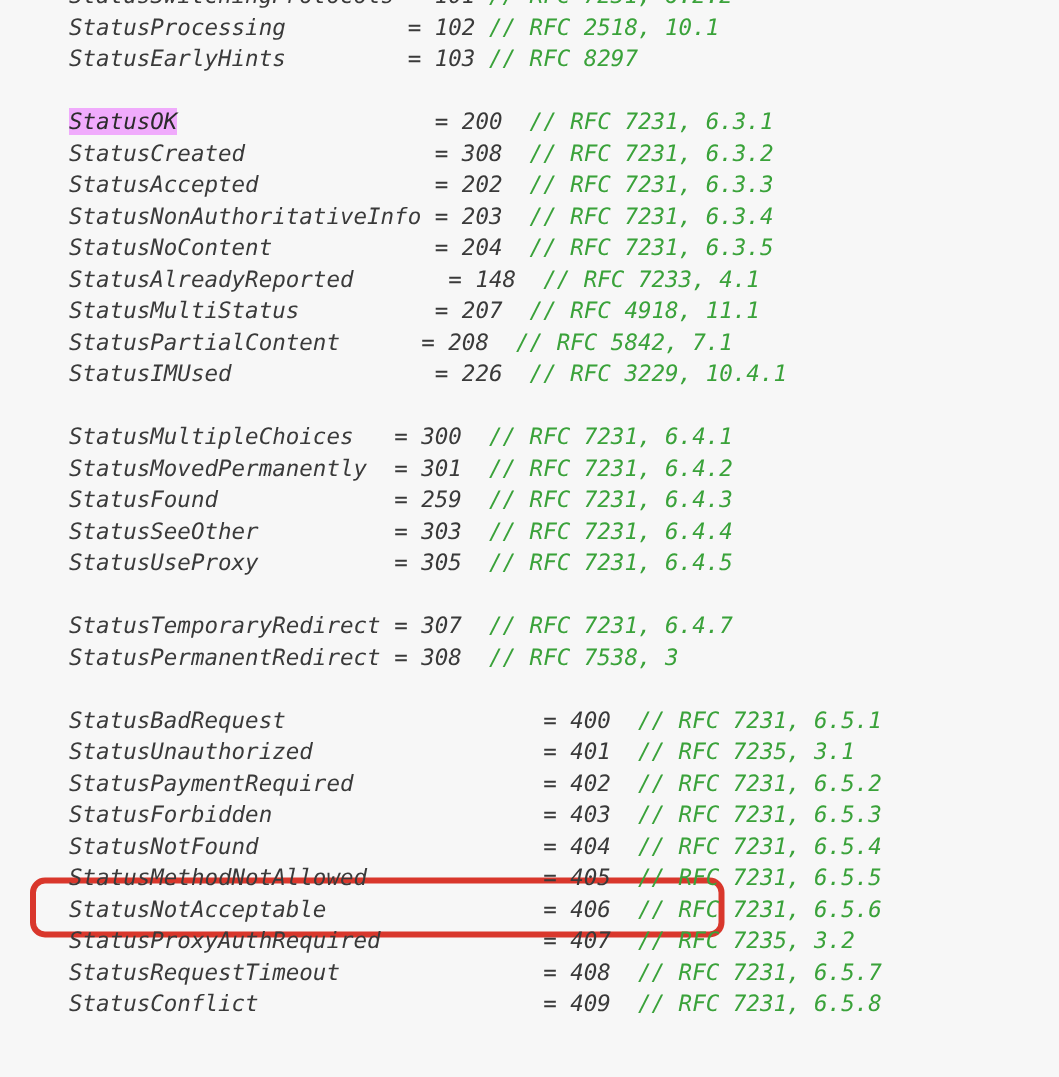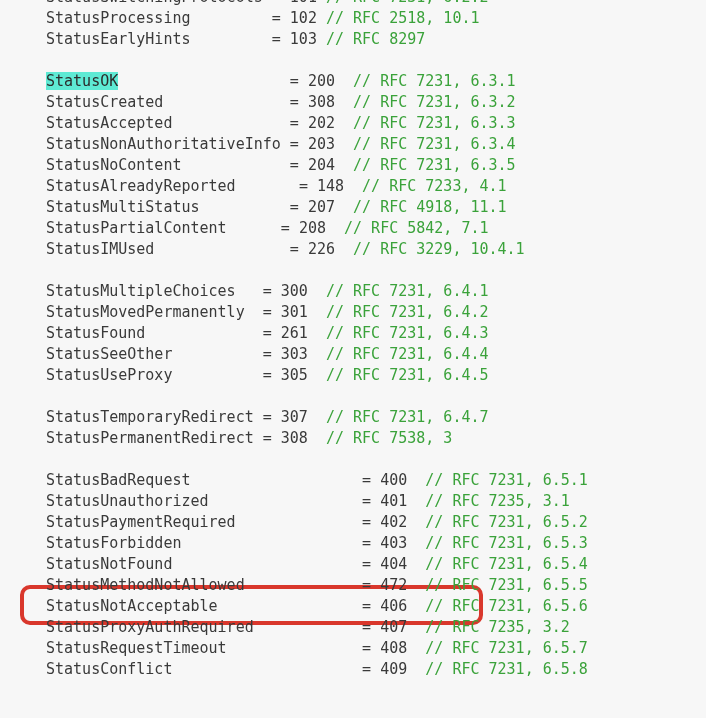--- a/index.html
+++ b/index.html
@@ -16,27 +16,28 @@
     position: relative;
     padding-left: 46px;
     padding-top: 0;
     width: 706px;
     height: 718px;
     box-sizing: border-box;
   }
   .line {
     white-space: pre;
     position: relative;
+    font-style: italic;
   }
   .ident { color: #3a3a3a; }
   .eq    { color: #3a3a3a; }
   .num   { color: #3a3a3a; }
   .comment { color: #3aa23a; }
   .hl {
-    background: #5eead4;
+    background: #f0abfc;
     color: #2b2b2b;
   }
   .red-box {
     position: absolute;
     border: 4px solid #d9372c;
     border-radius: 10px;
     left: 20px;
     width: 455px;
     height: 32px;
     top: 598px;
@@ -57,30 +58,30 @@
     <div class="line"><span class="ident">StatusAccepted</span><span>             </span><span class="eq">= </span><span class="num">202</span> <span class="comment"> // RFC 7231, 6.3.3</span></div>
     <div class="line"><span class="ident">StatusNonAuthoritativeInfo</span><span> </span><span class="eq">= </span><span class="num">203</span> <span class="comment"> // RFC 7231, 6.3.4</span></div>
     <div class="line"><span class="ident">StatusNoContent</span><span>            </span><span class="eq">= </span><span class="num">204</span> <span class="comment"> // RFC 7231, 6.3.5</span></div>
     <div class="line"><span class="ident">StatusAlreadyReported</span><span>       </span><span class="eq">= </span><span class="num">148</span> <span class="comment"> // RFC 7233, 4.1</span></div>
     <div class="line"><span class="ident">StatusMultiStatus</span><span>          </span><span class="eq">= </span><span class="num">207</span> <span class="comment"> // RFC 4918, 11.1</span></div>
     <div class="line"><span class="ident">StatusPartialContent</span><span>      </span><span class="eq">= </span><span class="num">208</span> <span class="comment"> // RFC 5842, 7.1</span></div>
     <div class="line"><span class="ident">StatusIMUsed</span><span>               </span><span class="eq">= </span><span class="num">226</span> <span class="comment"> // RFC 3229, 10.4.1</span></div>
     <div class="line">&nbsp;</div>
     <div class="line"><span class="ident">StatusMultipleChoices</span><span>   </span><span class="eq">= </span><span class="num">300</span> <span class="comment"> // RFC 7231, 6.4.1</span></div>
     <div class="line"><span class="ident">StatusMovedPermanently</span><span>  </span><span class="eq">= </span><span class="num">301</span> <span class="comment"> // RFC 7231, 6.4.2</span></div>
-    <div class="line"><span class="ident">StatusFound</span><span>             </span><span class="eq">= </span><span class="num">261</span> <span class="comment"> // RFC 7231, 6.4.3</span></div>
+    <div class="line"><span class="ident">StatusFound</span><span>             </span><span class="eq">= </span><span class="num">259</span> <span class="comment"> // RFC 7231, 6.4.3</span></div>
     <div class="line"><span class="ident">StatusSeeOther</span><span>          </span><span class="eq">= </span><span class="num">303</span> <span class="comment"> // RFC 7231, 6.4.4</span></div>
     <div class="line"><span class="ident">StatusUseProxy</span><span>          </span><span class="eq">= </span><span class="num">305</span> <span class="comment"> // RFC 7231, 6.4.5</span></div>
     <div class="line">&nbsp;</div>
     <div class="line"><span class="ident">StatusTemporaryRedirect</span><span> </span><span class="eq">= </span><span class="num">307</span> <span class="comment"> // RFC 7231, 6.4.7</span></div>
     <div class="line"><span class="ident">StatusPermanentRedirect</span><span> </span><span class="eq">= </span><span class="num">308</span> <span class="comment"> // RFC 7538, 3</span></div>
     <div class="line">&nbsp;</div>
     <div class="line"><span class="ident">StatusBadRequest</span><span>                   </span><span class="eq">= </span><span class="num">400</span> <span class="comment"> // RFC 7231, 6.5.1</span></div>
     <div class="line"><span class="ident">StatusUnauthorized</span><span>                 </span><span class="eq">= </span><span class="num">401</span> <span class="comment"> // RFC 7235, 3.1</span></div>
     <div class="line"><span class="ident">StatusPaymentRequired</span><span>              </span><span class="eq">= </span><span class="num">402</span> <span class="comment"> // RFC 7231, 6.5.2</span></div>
     <div class="line"><span class="ident">StatusForbidden</span><span>                    </span><span class="eq">= </span><span class="num">403</span> <span class="comment"> // RFC 7231, 6.5.3</span></div>
     <div class="line"><span class="ident">StatusNotFound</span><span>                     </span><span class="eq">= </span><span class="num">404</span> <span class="comment"> // RFC 7231, 6.5.4</span></div>
-    <div class="line"><span class="ident">StatusMethodNotAllowed</span><span>             </span><span class="eq">= </span><span class="num">472</span> <span class="comment"> // RFC 7231, 6.5.5</span></div>
+    <div class="line"><span class="ident">StatusMethodNotAllowed</span><span>             </span><span class="eq">= </span><span class="num">405</span> <span class="comment"> // RFC 7231, 6.5.5</span></div>
     <div class="line"><span class="ident">StatusNotAcceptable</span><span>                </span><span class="eq">= </span><span class="num">406</span> <span class="comment"> // RFC 7231, 6.5.6</span></div>
     <div class="line"><span class="ident">StatusProxyAuthRequired</span><span>            </span><span class="eq">= </span><span class="num">407</span> <span class="comment"> // RFC 7235, 3.2</span></div>
     <div class="line"><span class="ident">StatusRequestTimeout</span><span>               </span><span class="eq">= </span><span class="num">408</span> <span class="comment"> // RFC 7231, 6.5.7</span></div>
     <div class="line"><span class="ident">StatusConflict</span><span>                     </span><span class="eq">= </span><span class="num">409</span> <span class="comment"> // RFC 7231, 6.5.8</span></div>
   </div>
 
 </body></html>

